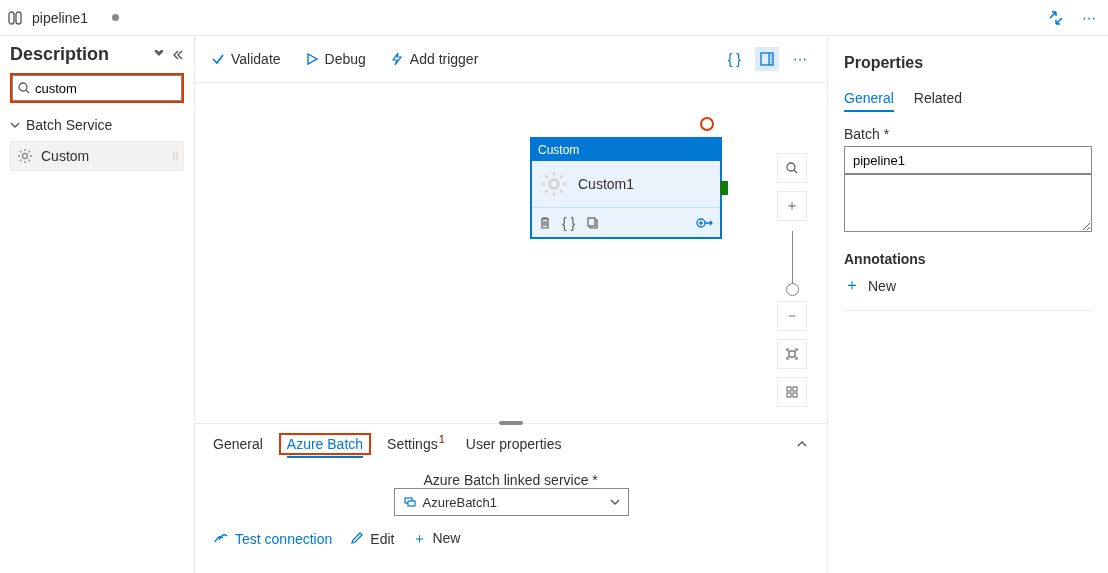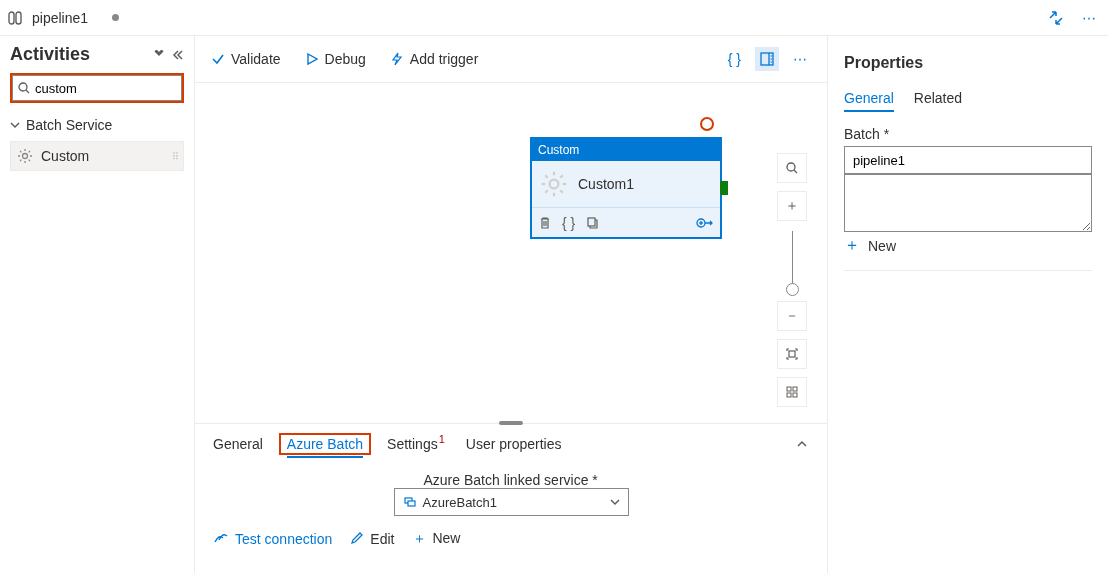--- a/index.html
+++ b/index.html
@@ -154,21 +154,21 @@
           <path d="M2 8 L8 2 M8 2 H4 M8 2 V6 M14 8 L8 14 M8 14 H12 M8 14 V10" stroke="#0078d4" stroke-width="1.5" fill="none"></path>
         </svg>
     </span>
     <span class="action">⋯</span>
   </div>
 
   <div class="body">
 
     <div class="sidebar">
       <div class="sidebar-header">
-        <h3>Activities</h3>
+        <h3>Description</h3>
         <span class="chev">
           <svg width="14" height="10" viewBox="0 0 14 10">
               <path d="M3 1 L7 5 L3 9 M1 1 L5 5 L1 9" transform="rotate(90 7 5)" stroke="#605e5c" fill="none" stroke-width="1.5"></path>
             </svg>
         </span>
         <span class="chev">
           <svg width="12" height="10" viewBox="0 0 12 10">
               <path d="M6 1 L2 5 L6 9 M10 1 L6 5 L10 9" stroke="#605e5c" fill="none" stroke-width="1.5"></path>
             </svg>
         </span>
@@ -396,20 +396,21 @@
       <h3>Properties</h3>
       <div class="props-tabs">
         <span class="props-tab active">General</span>
         <span class="props-tab">Related</span>
       </div>
       <div class="field-label">
         <span>Batch *</span>
       </div>
       <input class="text-input" value="pipeline1" style="">
       <textarea class="textarea" style=""></textarea>
+      <div class="ann-header">Annotations</div>
       <div class="new-ann">
         <span class="plus">＋</span>
         <span>New</span>
       </div>
       <div class="ann-divider"></div>
     </div>
   </div>
 </div>
 
 </body></html>

